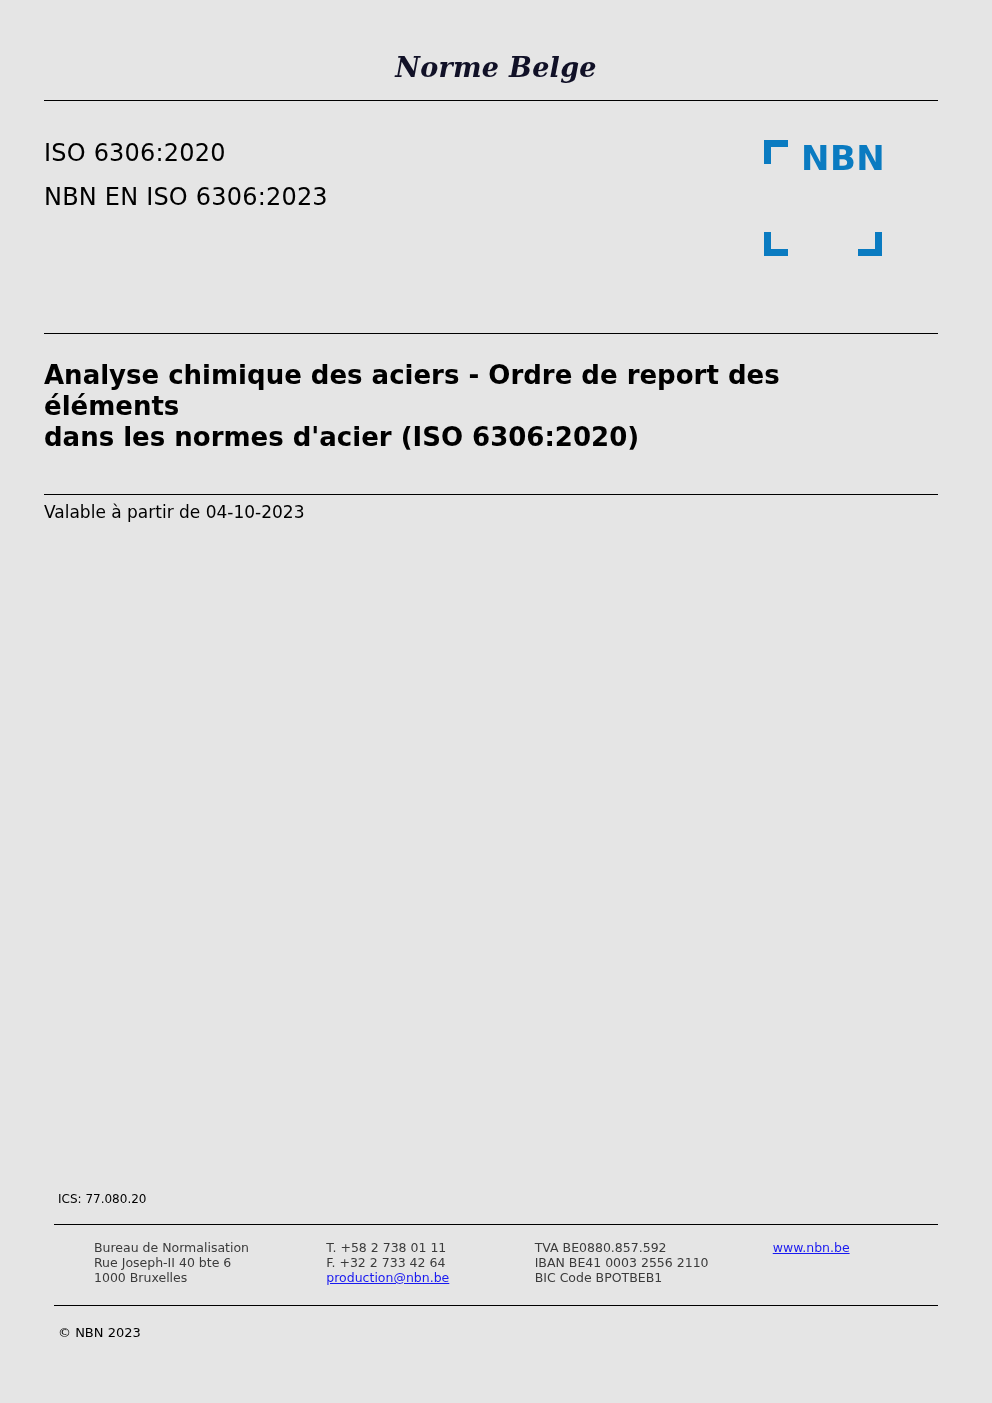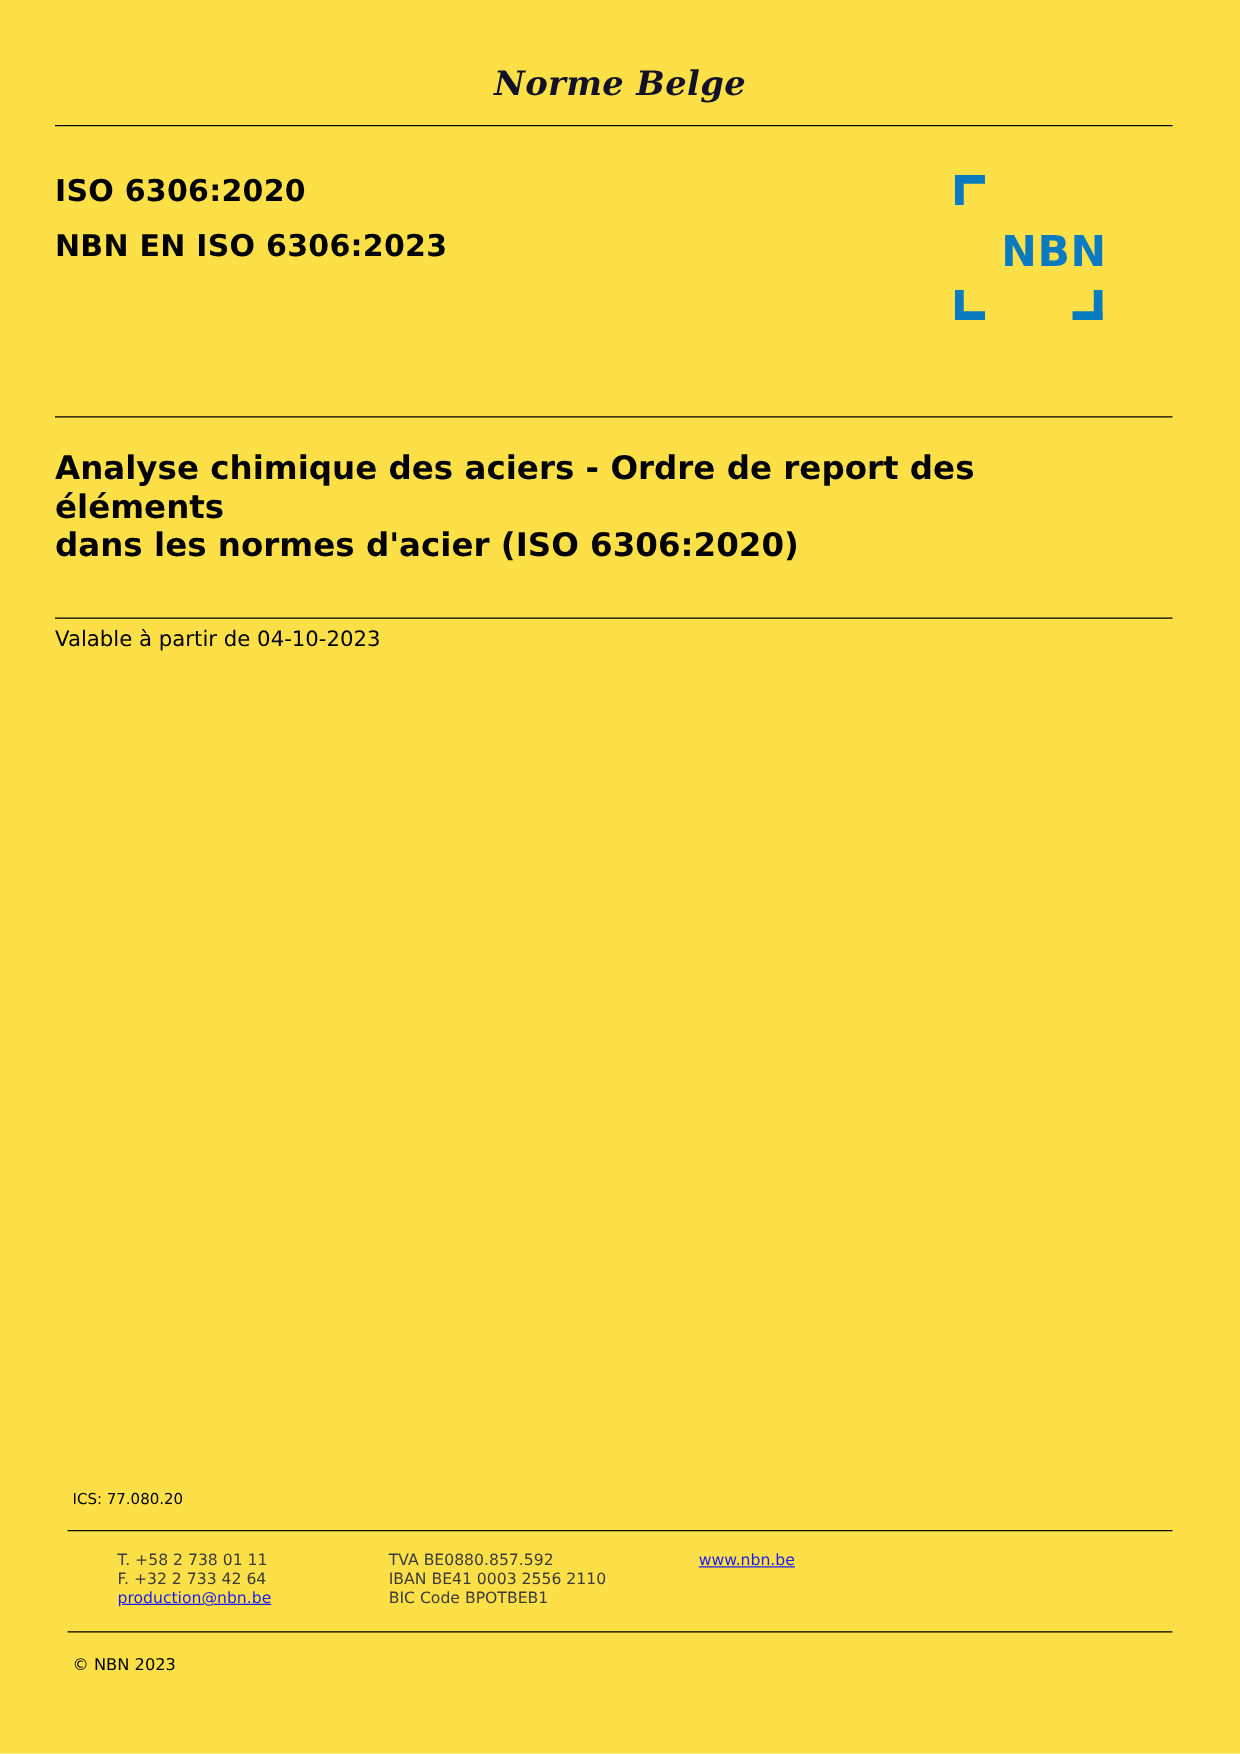--- a/index.html
+++ b/index.html
@@ -9,21 +9,21 @@
   }
   body {
     font-family: "DejaVu Sans", sans-serif;
     color: #000000;
   }
   .page {
     position: relative;
     width: 992px;
     height: 1403px;
     margin: 0 auto;
-    background: #fde047;
+    background: #e5e5e5;
     overflow: hidden;
   }
 
   
   .header-title {
     position: absolute;
     left: 0;
     top: 52px;
     width: 992px;
     text-align: center;
@@ -47,21 +47,21 @@
   .rule-footer  { left: 54px; top: 1305px; width: 884px; }
 
   
   .refs {
     position: absolute;
     left: 44px;
     top: 131px;
     width: 600px;
   }
   .ref-line {
-    font-weight: bold;
+    font-weight: normal;
     font-size: 24px;
     line-height: 44px;
     color: #000000;
     letter-spacing: 0.2px;
   }
 
   
   .logo {
     position: absolute;
     left: 756px;
@@ -71,21 +71,20 @@
   }
   .logo-text {
     position: absolute;
     left: 45px;
     top: 6px;
     font-family: "DejaVu Sans", sans-serif;
     font-weight: bold;
     font-size: 34px;
     color: #0a7bc1;
     letter-spacing: 0.5px;
-    margin-top: 44px;
   }
   .corner {
     position: absolute;
     width: 24px;
     height: 24px;
     box-sizing: border-box;
   }
   .corner-tl { left: 8px;   top: 8px;   border-left: 7px solid #0a7bc1; border-top: 7px solid #0a7bc1; }
   .corner-bl { left: 8px;   top: 100px; border-left: 7px solid #0a7bc1; border-bottom: 7px solid #0a7bc1; }
   .corner-br { left: 102px; top: 100px; border-right: 7px solid #0a7bc1; border-bottom: 7px solid #0a7bc1; }
@@ -184,20 +183,25 @@
   <div class="rule rule-valable"></div>
 
   <div class="valable">Valable à partir de 04-10-2023</div>
 
   <div class="ics">ICS: 77.080.20</div>
 
   <div class="rule rule-ics"></div>
 
   <div class="footer">
     <div class="footer-cols">
+      <div class="fcol fcol-1">
+        <div>Bureau de Normalisation</div>
+        <div>Rue Joseph-II 40 bte 6</div>
+        <div>1000 Bruxelles</div>
+      </div>
       <div class="fcol fcol-2">
         <div>T. +58 2 738 01 11</div>
         <div>F. +32 2 733 42 64</div>
         <div><a class="link" href="#">production@nbn.be</a></div>
       </div>
       <div class="fcol fcol-3">
         <div>TVA BE0880.857.592</div>
         <div>IBAN BE41 0003 2556 2110</div>
         <div>BIC Code BPOTBEB1</div>
       </div>

